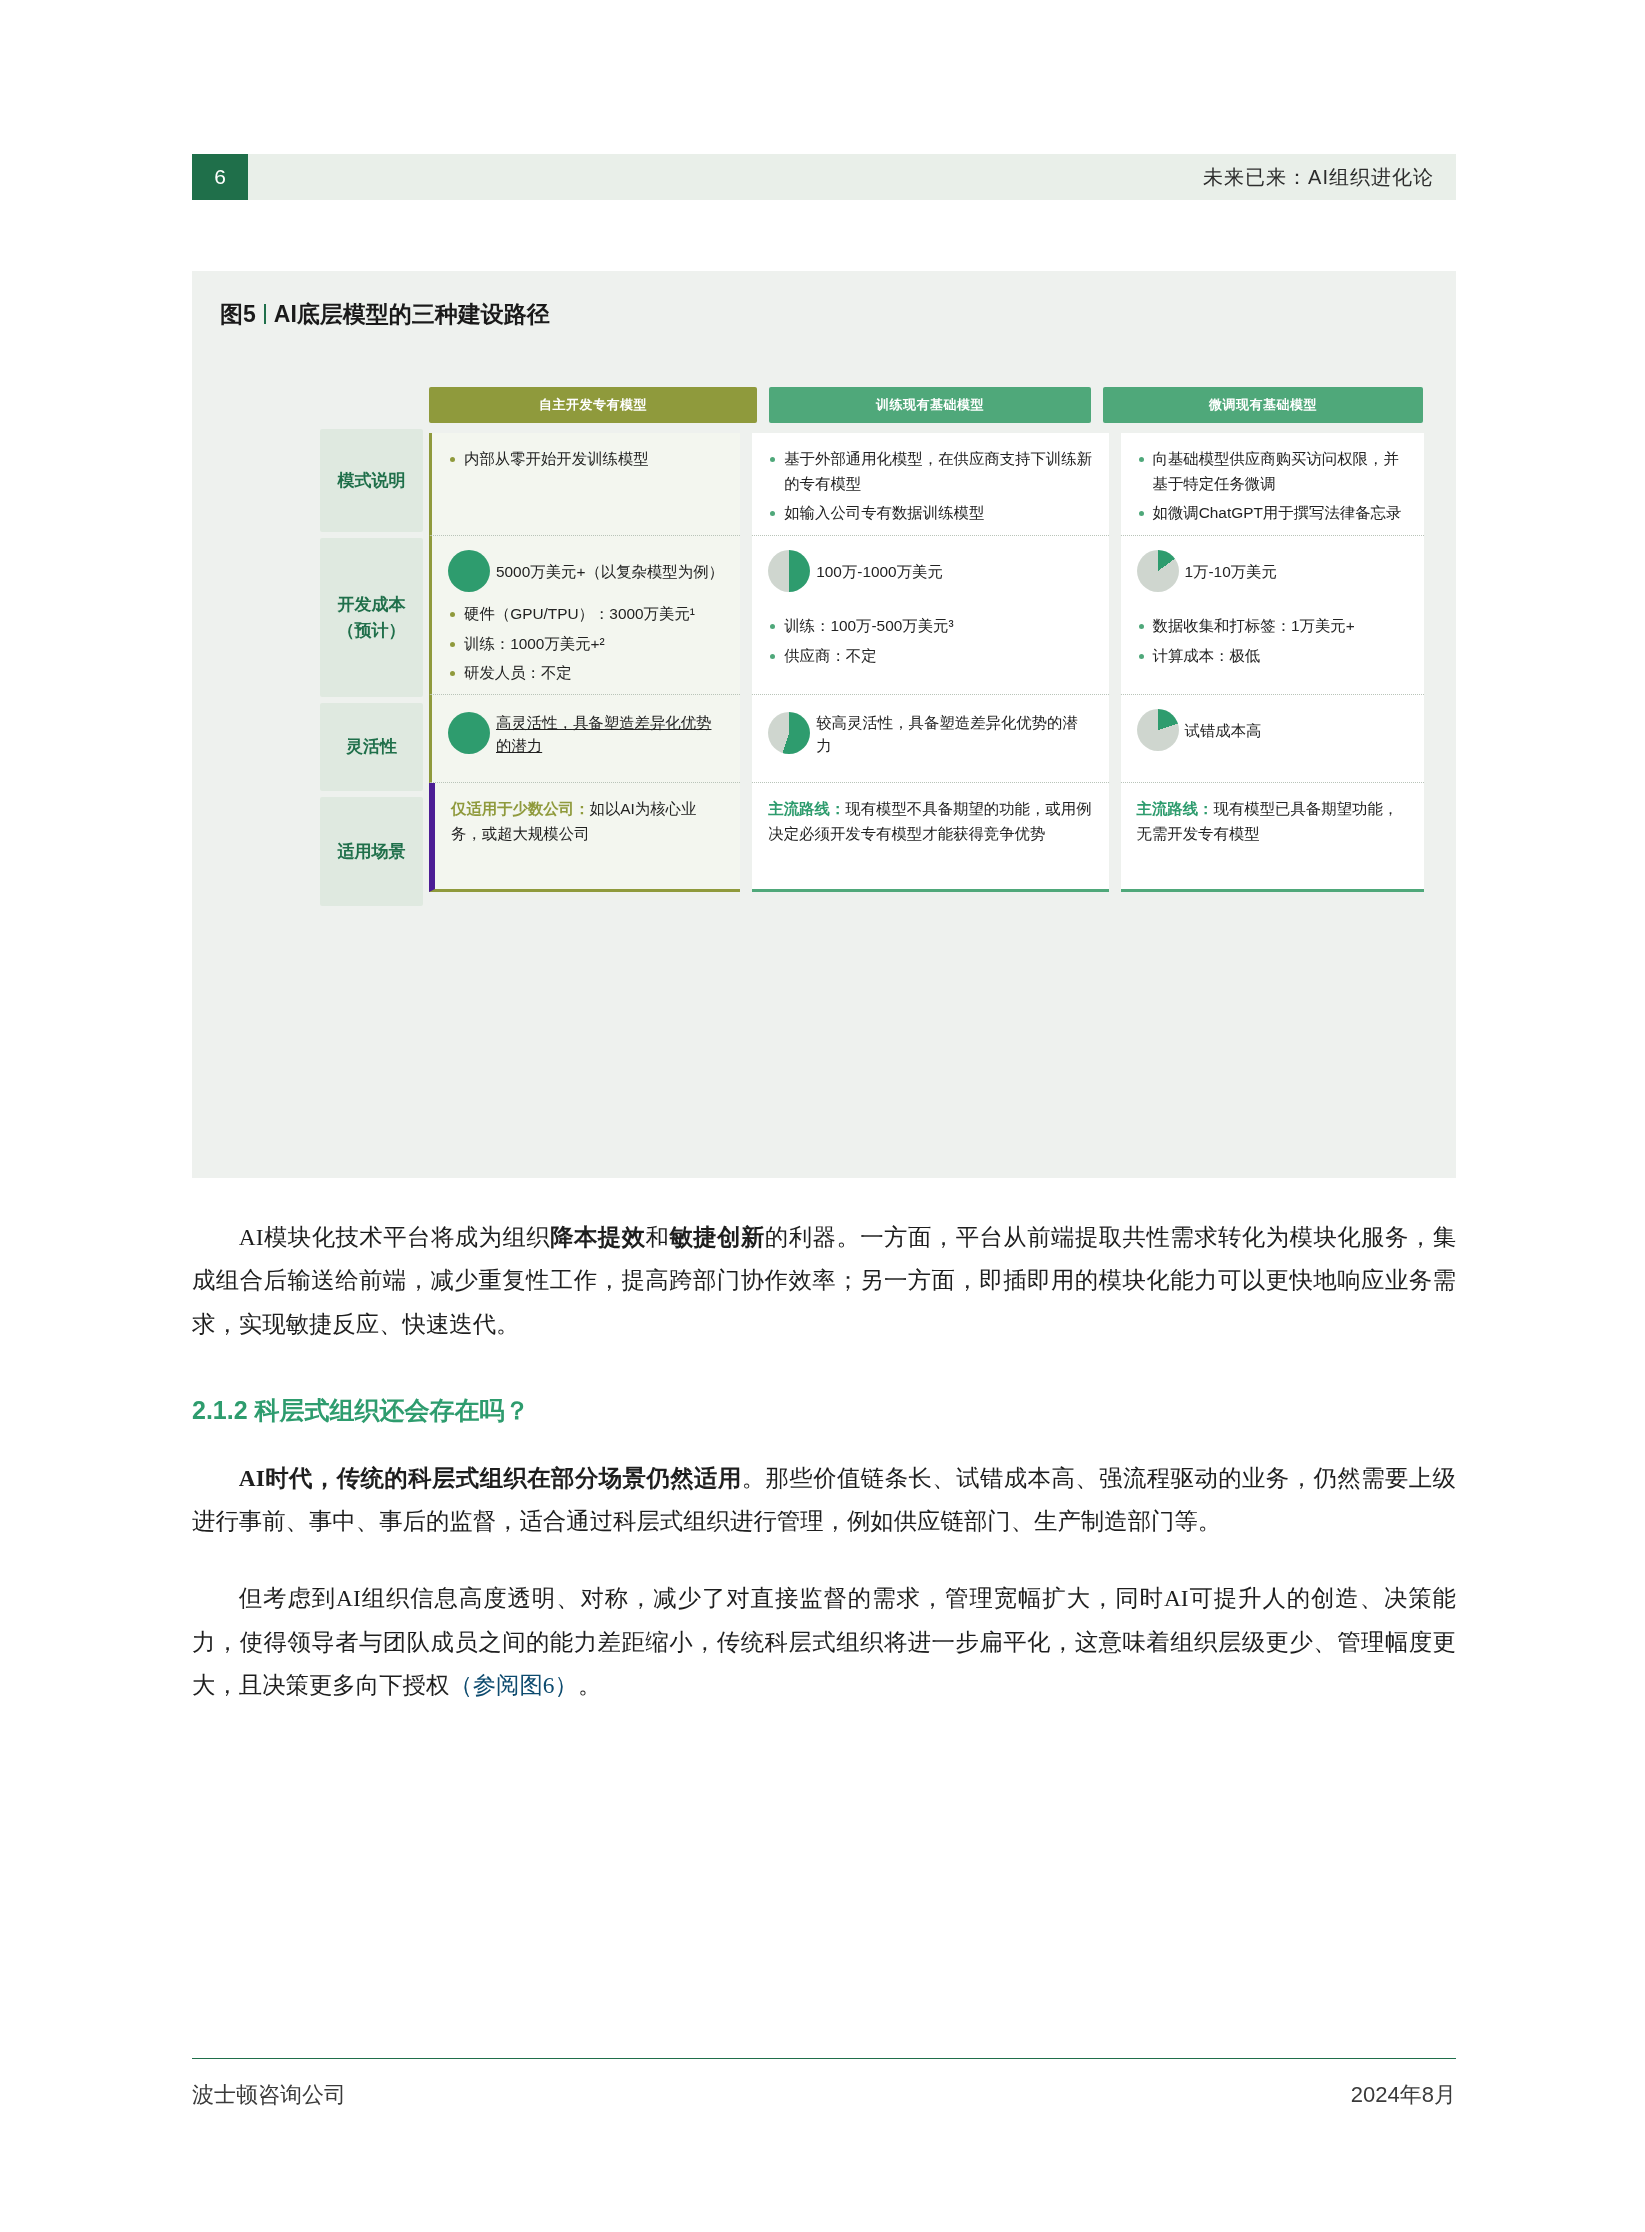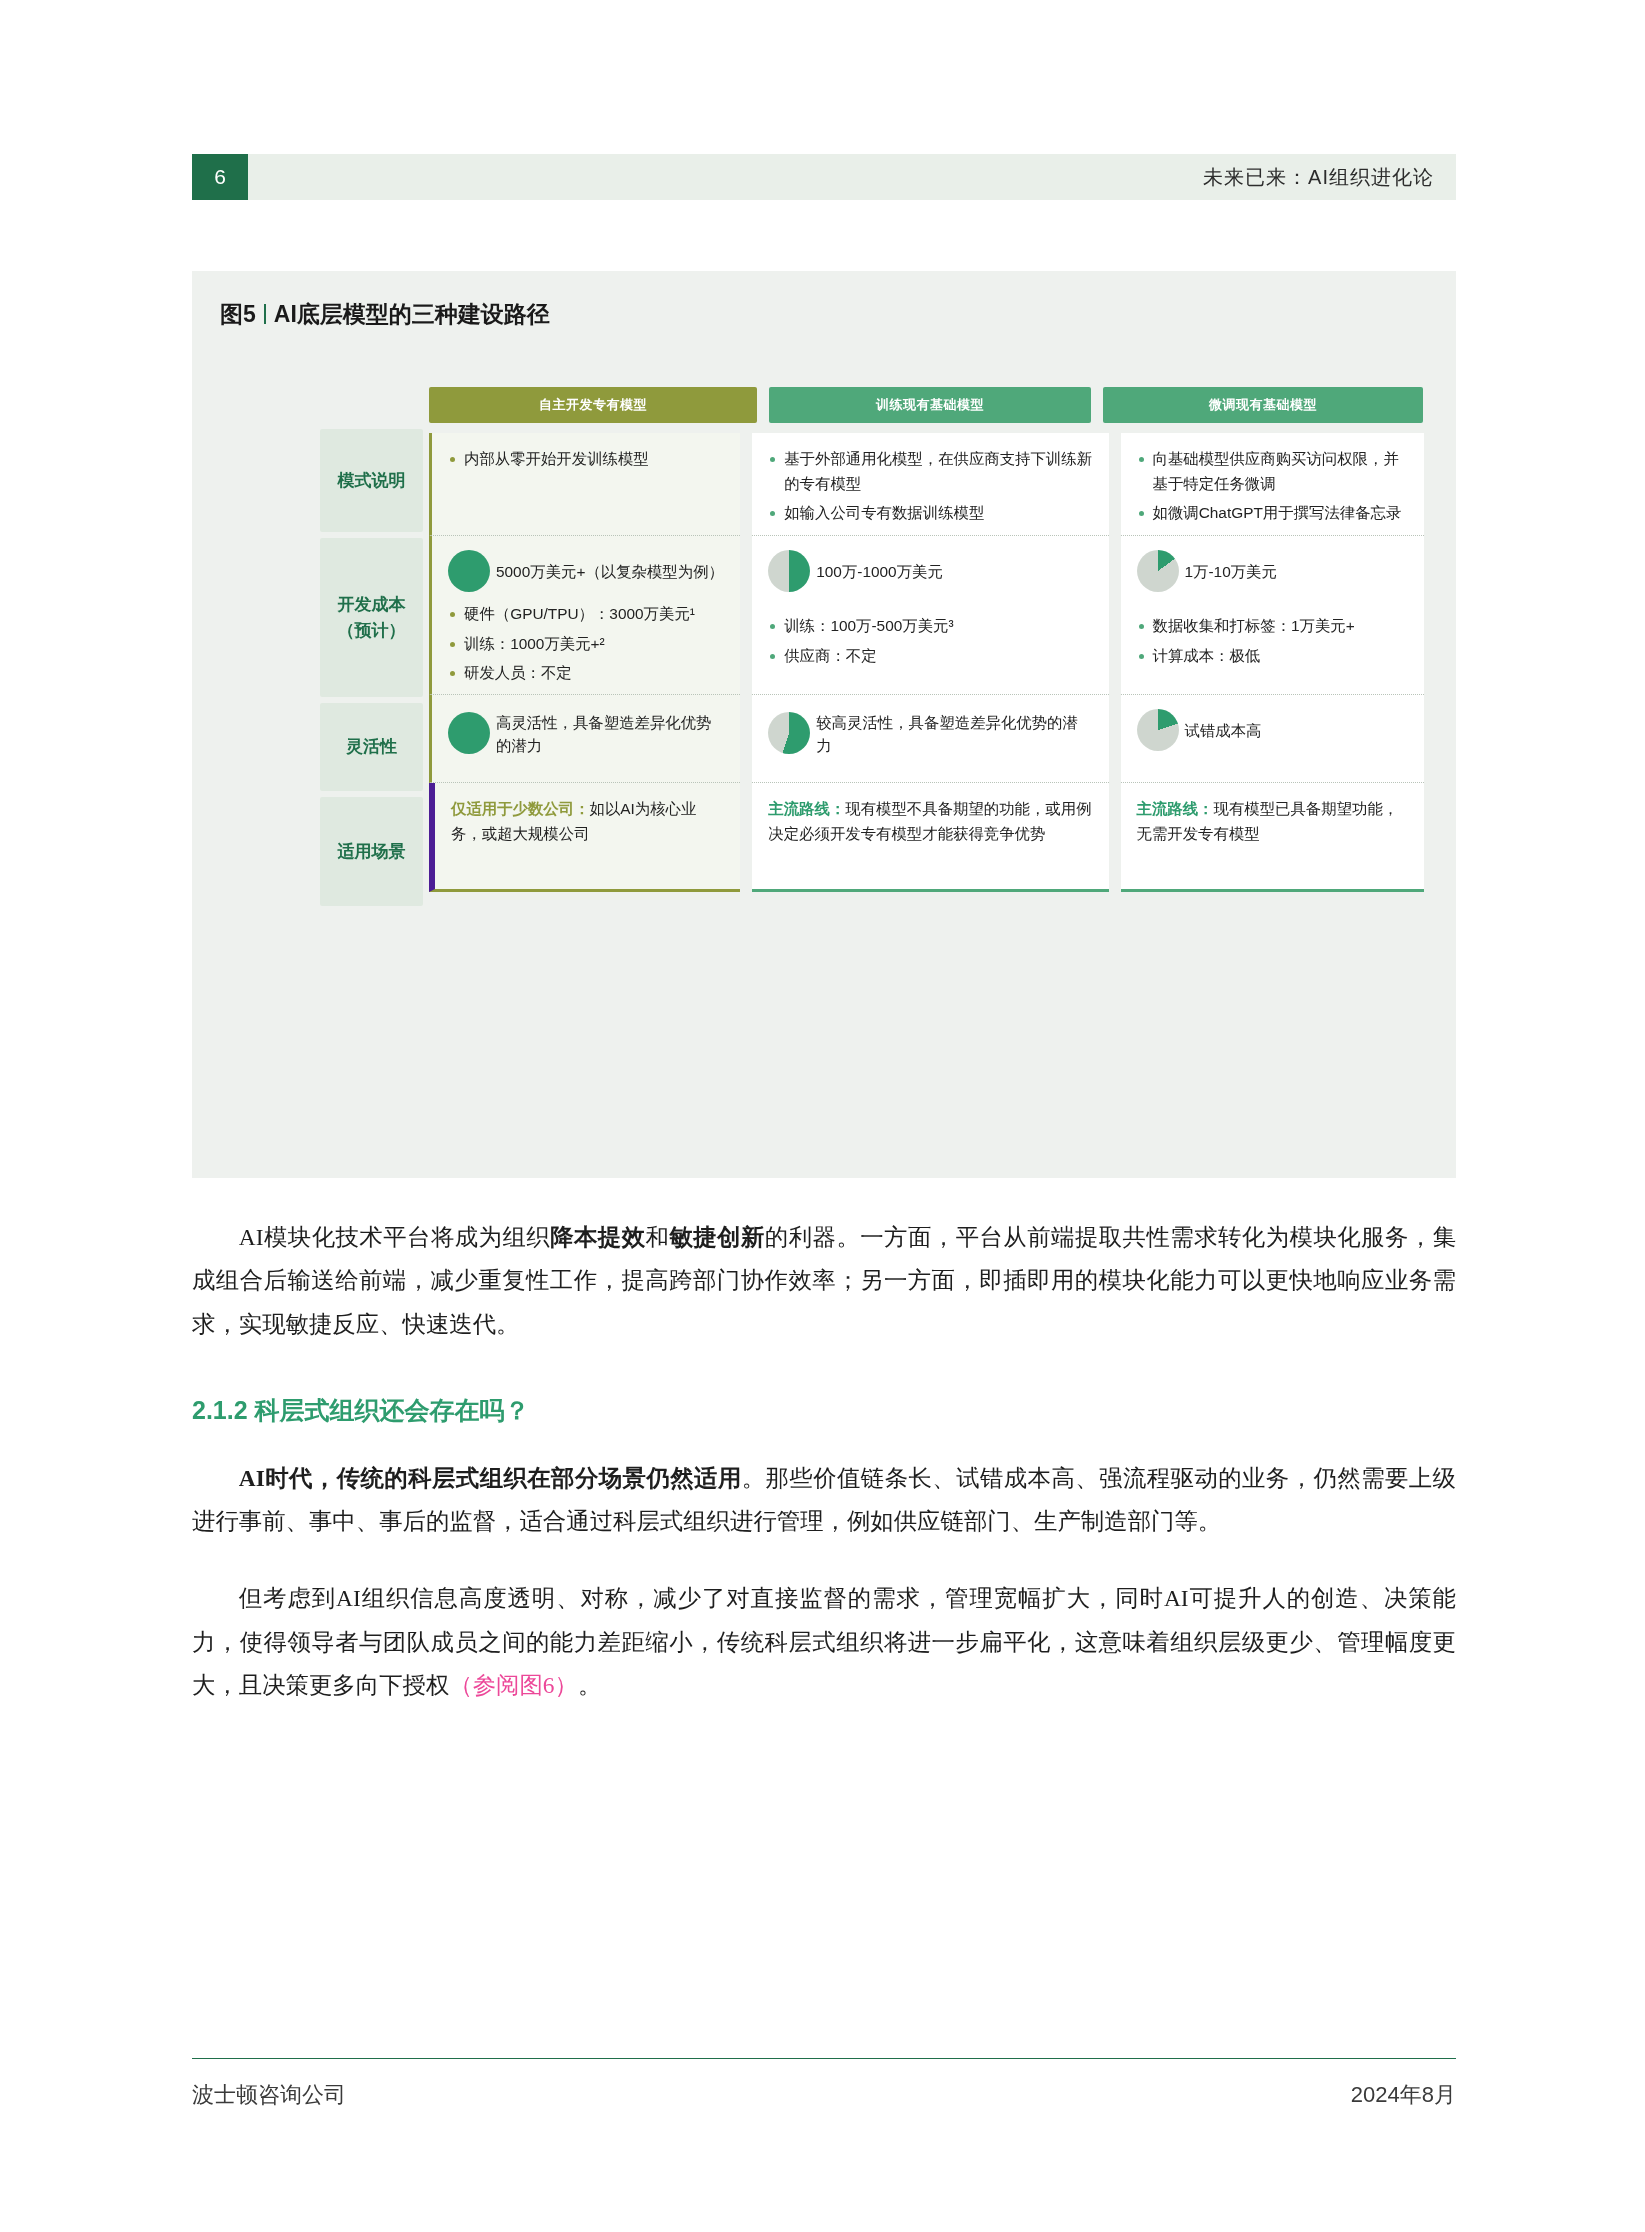--- a/index.html
+++ b/index.html
@@ -242,21 +242,21 @@
     font-family: "Liberation Serif", serif;
   }
   p.para b { font-weight: bold; }
   .h3 {
     font-size: 25px;
     font-weight: bold;
     color: #2e9c6e;
     margin: 48px 0 30px 0;
     font-family: "Liberation Sans", sans-serif;
   }
-  .green-ref { color: #ec4899; }
+  .green-ref { color: #0c4a6e; }
 
   
   .footer-rule {
     position: absolute;
     left: 192px;
     top: 2058px;
     width: 1264px;
     height: 1px;
     background: #1f6f4a;
   }
@@ -355,21 +355,21 @@
               <div class="pie-label">1万-10万美元</div>
             </div>
             <ul class="bul" style="margin-top:22px;">
               <li>数据收集和打标签：1万美元+</li>
               <li>计算成本：极低</li>
             </ul>
           </div>
         </div>
 
         <div class="trow">
-          <div class="cell c1 sep" style="height:88px;">
+          <div class="cell c1 sep" style="height:88px;text-decoration:underline;">
             <div class="pie-row">
               <div class="pie" style="background: conic-gradient(#2e9c6e 0 100%);"></div>
               <div class="pie-label">高灵活性，具备塑造差异化优势的潜力</div>
             </div>
           </div>
           <div class="cell c2 sep" style="height:88px;">
             <div class="pie-row">
               <div class="pie" style="background: conic-gradient(#2e9c6e 0 55%, #cfd6cf 55% 100%);"></div>
               <div class="pie-label">较高灵活性，具备塑造差异化优势的潜力</div>
             </div>

